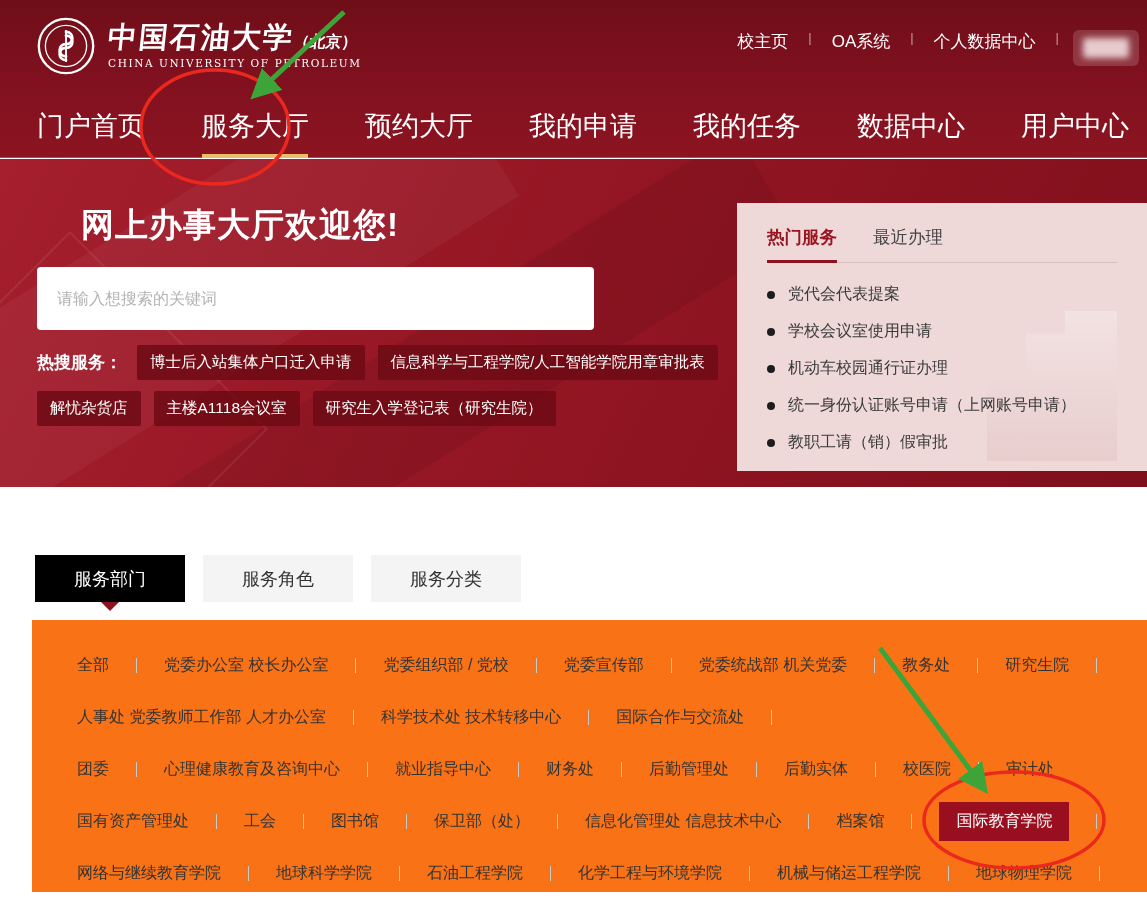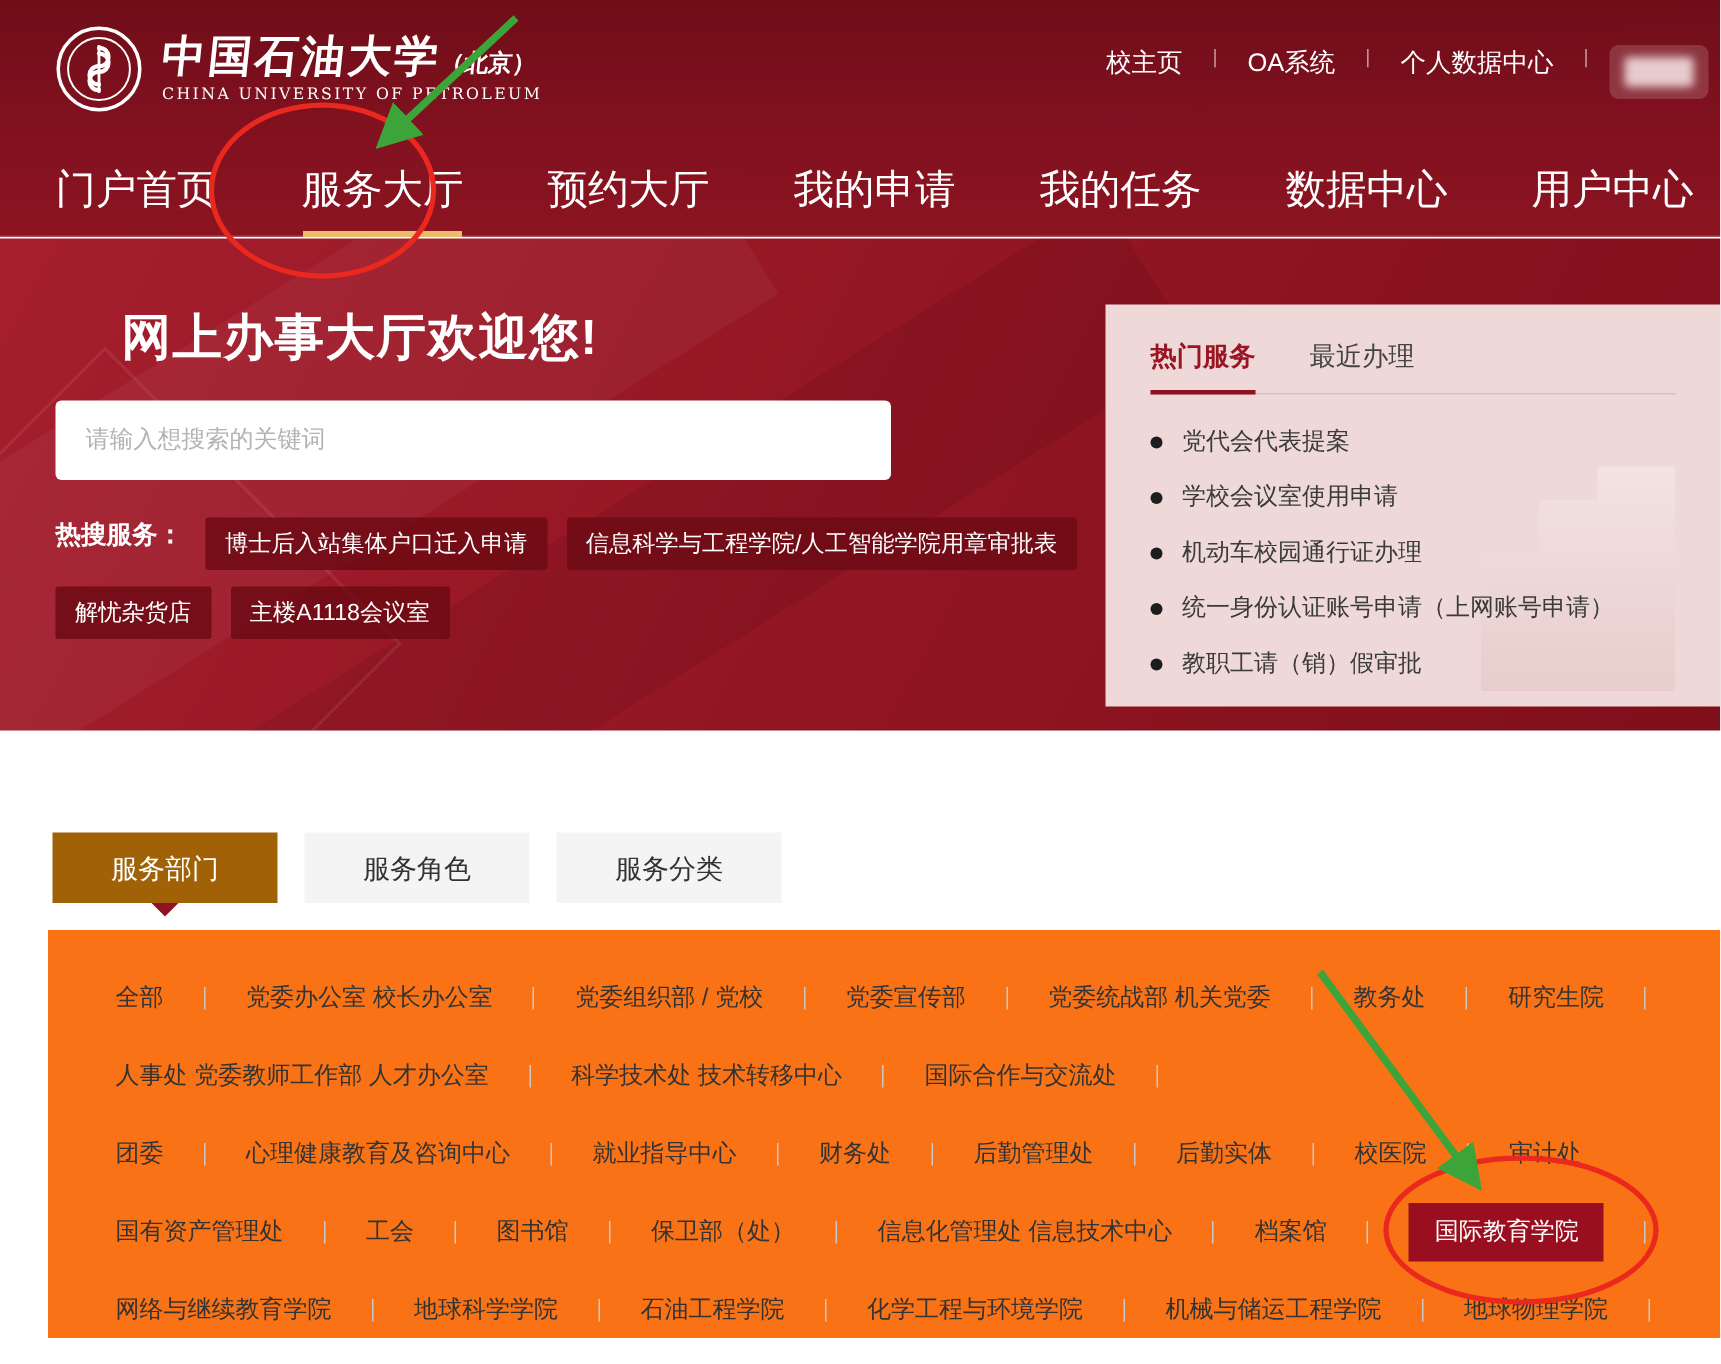--- a/index.html
+++ b/index.html
@@ -36,26 +36,26 @@
   .banner { position:absolute; left:0; top:159px; width:100%; height:328px;
     background:linear-gradient(118deg,#a51f2e 0%,#951624 45%,#7f0f1b 100%); overflow:hidden; }
   .deco-band1 { position:absolute; left:-120px; top:40px; width:640px; height:180px;
     background:rgba(255,255,255,.045); transform:rotate(-32deg); }
   .deco-band2 { position:absolute; left:120px; top:150px; width:700px; height:120px;
     background:rgba(0,0,0,.07); transform:rotate(-32deg); }
   .deco-square { position:absolute; left:-70px; top:130px; width:280px; height:280px;
     border:2px solid rgba(255,255,255,.08); transform:rotate(45deg); }
   .banner-title { position:absolute; left:37px; top:44px; color:#fff; font-size:33px;
     font-weight:bold; letter-spacing:1px;margin-left:44px; }
-  .search-input { position:absolute; left:37px; top:108px; width:557px; height:53px;
+  .search-input { position:absolute; left:37px; top:108px; width:557px; height:63px;
     border:none; border-radius:4px; padding:0 20px; font-size:16px;
     font-family:"Liberation Sans", sans-serif; color:#333; outline:none; }
   .search-input::placeholder { color:#b3b3b3; }
   .hotsearch { position:absolute; left:37px; top:186px; width:700px; color:#fff; }
-  .hs-row { display:flex; align-items:flex-start; gap:13px; }
+  .hs-row { display:flex; align-items:center; gap:13px; }
   .hs-row + .hs-row { margin-top:11px; }
   .hs-label { font-size:17px; font-weight:bold; white-space:nowrap; margin-right:2px; }
   .hs-tag { background:rgba(109,10,20,.85); padding:7px 13px; font-size:15.5px;
     border-radius:2px; cursor:pointer; white-space:nowrap; }
 
   
   .hotpanel { position:absolute; left:737px; top:44px; width:410px; height:268px;
     background:#eed9d8; padding:22px 30px 0 30px; }
   .hp-deco { position:absolute; right:30px; bottom:10px; width:130px; height:150px;
     background:linear-gradient(180deg, rgba(255,255,255,.25), rgba(214,170,170,.25));
@@ -65,21 +65,21 @@
   .hp-tab.active { color:#9a1522; font-weight:bold; border-bottom:3px solid #8e1322; margin-bottom:-1px; }
   .hp-list { list-style:none; margin-top:13px; position:relative; }
   .hp-list li { display:flex; align-items:center; height:37px; cursor:pointer; }
   .dot { width:8px; height:8px; border-radius:50%; background:#1d1d1d; margin-right:13px; flex:0 0 auto; }
   .hp-text { font-size:16px; color:#3a3a3a; white-space:nowrap; }
 
   
   .filtertab { position:absolute; top:555px; width:150px; height:47px; border:none;
     font-family:"Liberation Sans", sans-serif; font-size:18px; cursor:pointer;
     display:flex; align-items:center; justify-content:center; }
-  .filtertab.t1 { left:35px; background:#a16207; color:#fff; }
+  .filtertab.t1 { left:35px; background:#000000; color:#fff; }
   .filtertab.t1::after { content:""; position:absolute; left:50%; top:47px; margin-left:-9px;
     border:9px solid transparent; border-top-color:#8e1322; }
   .filtertab.t2 { left:203px; background:#f4f4f4; color:#333; }
   .filtertab.t3 { left:371px; background:#f4f4f4; color:#333; }
 
   
   .deptpanel { position:absolute; left:32px; top:620px; width:1115px; height:272px;
     background:#f97316; padding:19px 0 0 45px;text-align:center; }
   .dept-row { display:flex; align-items:center; height:52px; }
   .dept-item { font-size:16px; color:#333; cursor:pointer; white-space:nowrap; }
@@ -144,20 +144,21 @@
 
     <div class="hotsearch">
       <div class="hs-row">
         <span class="hs-label">热搜服务：</span>
         <span class="hs-tag">博士后入站集体户口迁入申请</span>
         <span class="hs-tag">信息科学与工程学院/人工智能学院用章审批表</span>
       </div>
       <div class="hs-row">
         <span class="hs-tag">解忧杂货店</span>
         <span class="hs-tag">主楼A1118会议室</span>
+        <span class="hs-tag">研究生入学登记表（研究生院）</span>
       </div>
     </div>
 
     <aside class="hotpanel">
       <div class="hp-deco"></div>
       <div class="hp-tabs">
         <span class="hp-tab active">热门服务</span>
         <span class="hp-tab">最近办理</span>
       </div>
       <ul class="hp-list">

